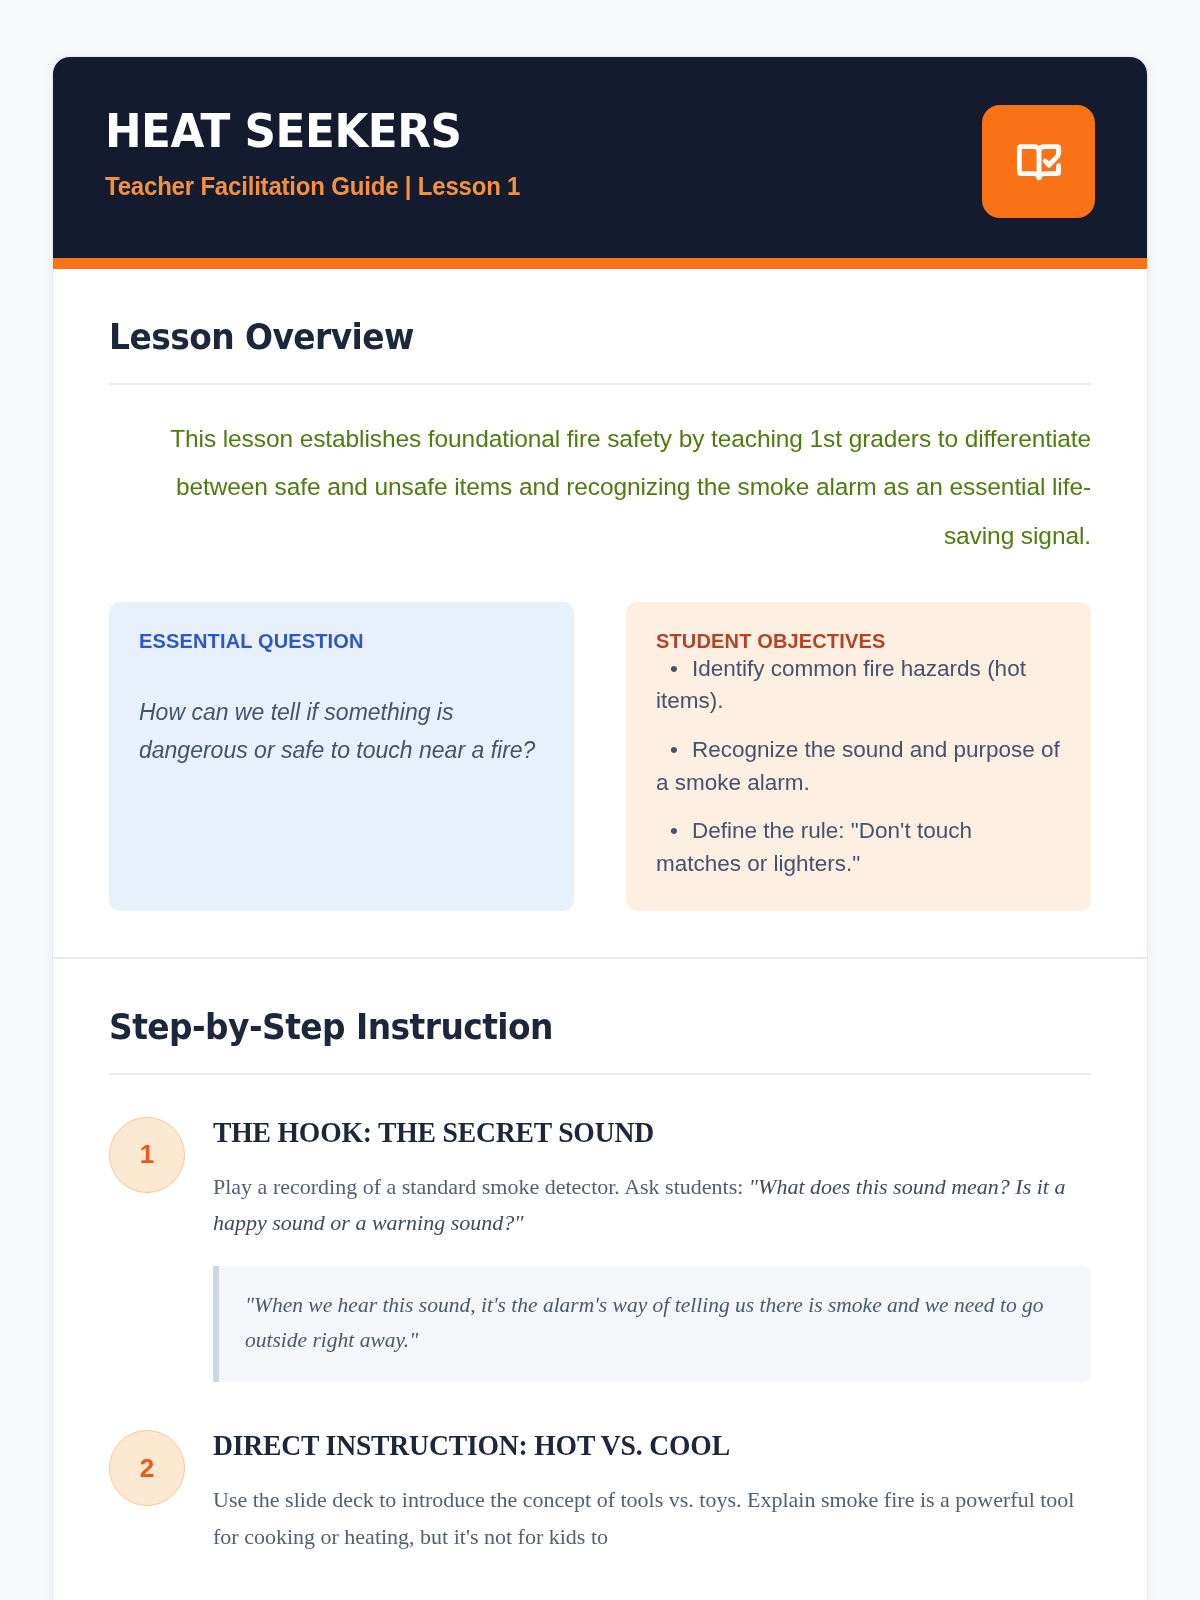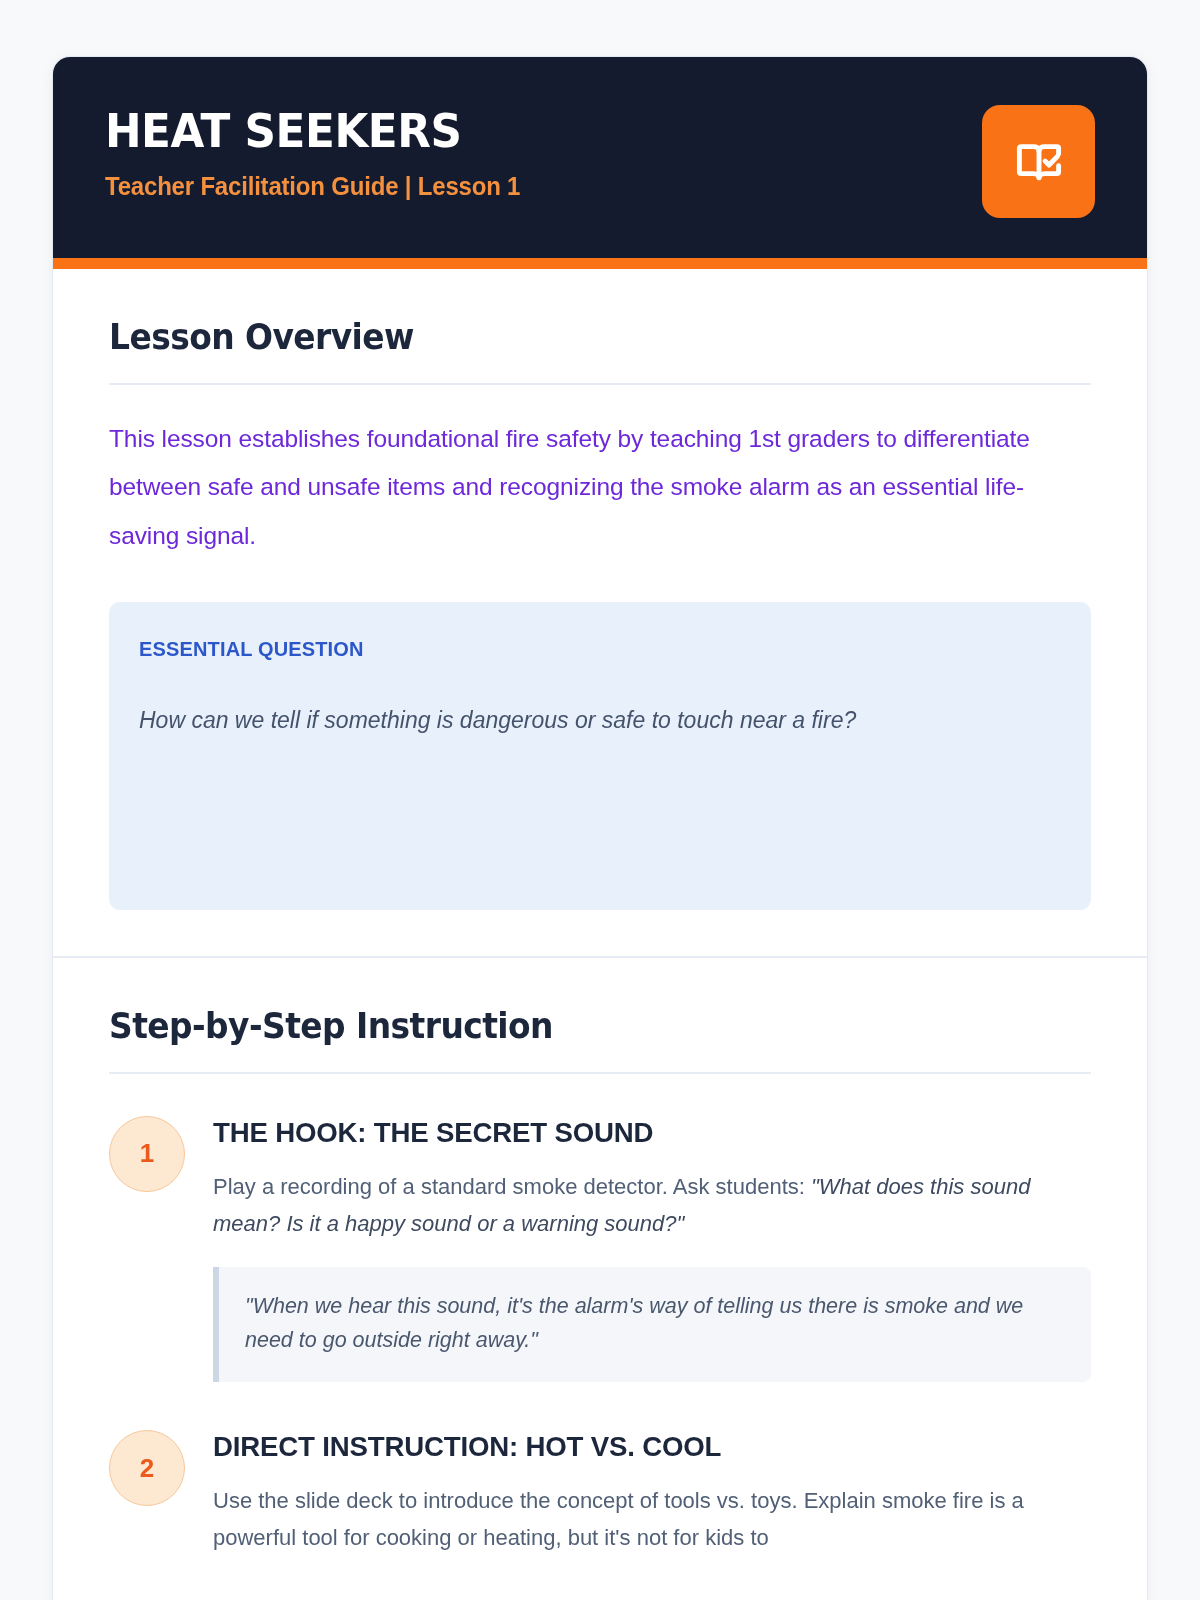--- a/index.html
+++ b/index.html
@@ -98,37 +98,38 @@
     transform-origin: left center;
   }
 
   .section-rule {
     height: 2px;
     background: #e7ecf4;
     margin-top: 26px;
   }
 
   .lead-text {
-    color: #6d28d9;
+    color: #4d7c0f;
     font-size: 24.5px;
     line-height: 1.97;
     margin-top: 30px;
     letter-spacing: -0.1px;
+    text-align: right;
   }
 
   
   .callouts {
     display: flex;
     gap: 52px;
     margin-top: 42px;
   }
   .callout {
     flex: 1 1 0;
     border-radius: 11px;
-    padding: 36px 30px 30px 30px;
+    padding: 28px 30px 30px 30px;
     min-height: 308px;
   }
   .callout.blue   { background: #e8f0fb; }
   .callout.cream  { background: #fdf0e3; }
 
   .callout-label {
     font-size: 20px;
     font-weight: 700;
     letter-spacing: 0.15px;
   }
@@ -180,21 +181,21 @@
     border: 1.5px solid #f7c79a;
     color: #ea5a1c;
     font-size: 26px;
     font-weight: 700;
     display: flex;
     align-items: center;
     justify-content: center;
     margin-top: 6px;
   }
 
-  .step-content { flex: 1 1 auto; padding-top: 6px; }
+  .step-content { flex: 1 1 auto; padding-top: 6px; font-family: Liberation Serif, serif; }
 
   .step-title {
     color: #1d273b;
     font-size: 28.5px;
     font-weight: 600;
     letter-spacing: -0.2px;
     transform: scaleX(0.97);
     transform-origin: left center;
   }
 
@@ -245,20 +246,28 @@
       <div class="section-title">Lesson Overview</div>
       <div class="section-rule"></div>
       <p class="lead-text">This lesson establishes foundational fire safety by teaching 1st graders to differentiate between safe and unsafe items and recognizing the smoke alarm as an essential life-saving signal.</p>
 
       <div class="callouts">
         <div class="callout blue">
           <div class="callout-label">ESSENTIAL QUESTION</div>
           <div class="callout-body italic">How can we tell if something is dangerous or safe to touch near a fire?</div>
         </div>
 
+        <div class="callout cream">
+          <div class="callout-label">STUDENT OBJECTIVES</div>
+          <ul class="obj-list" id="obj-list">
+              <li>Identify common fire hazards (hot items).</li>
+              <li>Recognize the sound and purpose of a smoke alarm.</li>
+              <li>Define the rule: "Don't touch matches or lighters."</li>
+            </ul>
+        </div>
       </div>
     </div>
 
     <div class="section">
       <div class="section-title">Step-by-Step Instruction</div>
       <div class="section-rule"></div>
       <div class="steps" id="steps-container">
           <div class="step">
             <div class="step-num">1</div>
             <div class="step-content">

